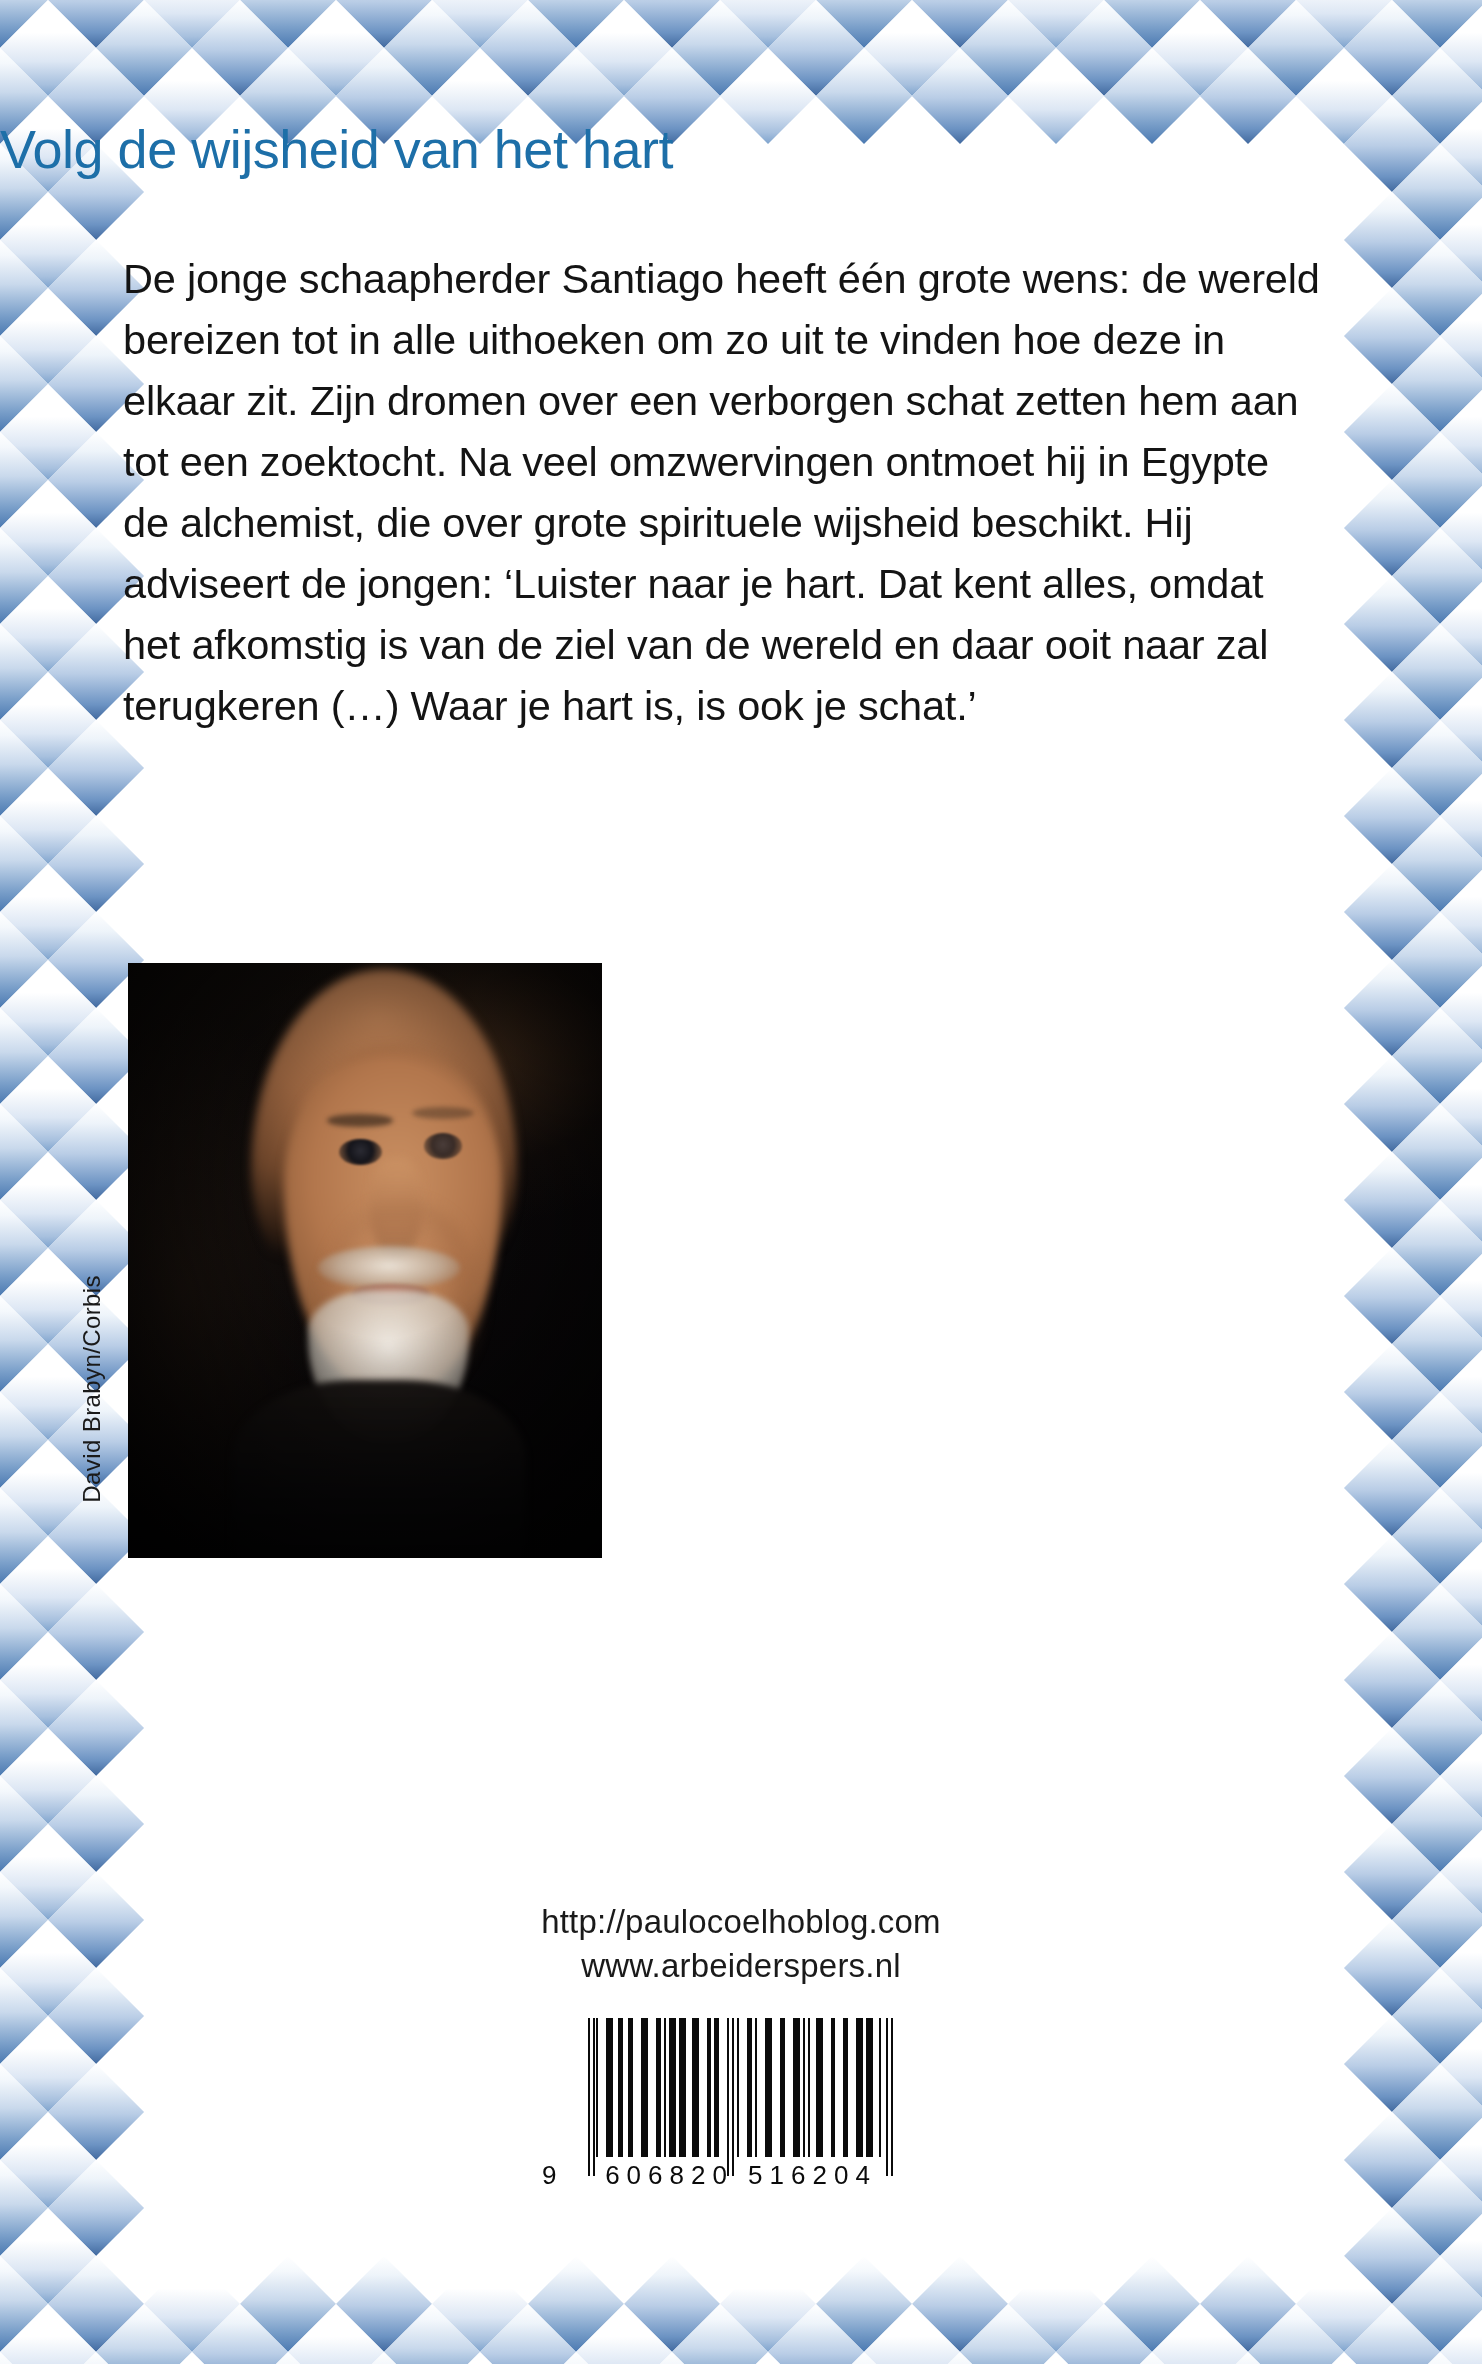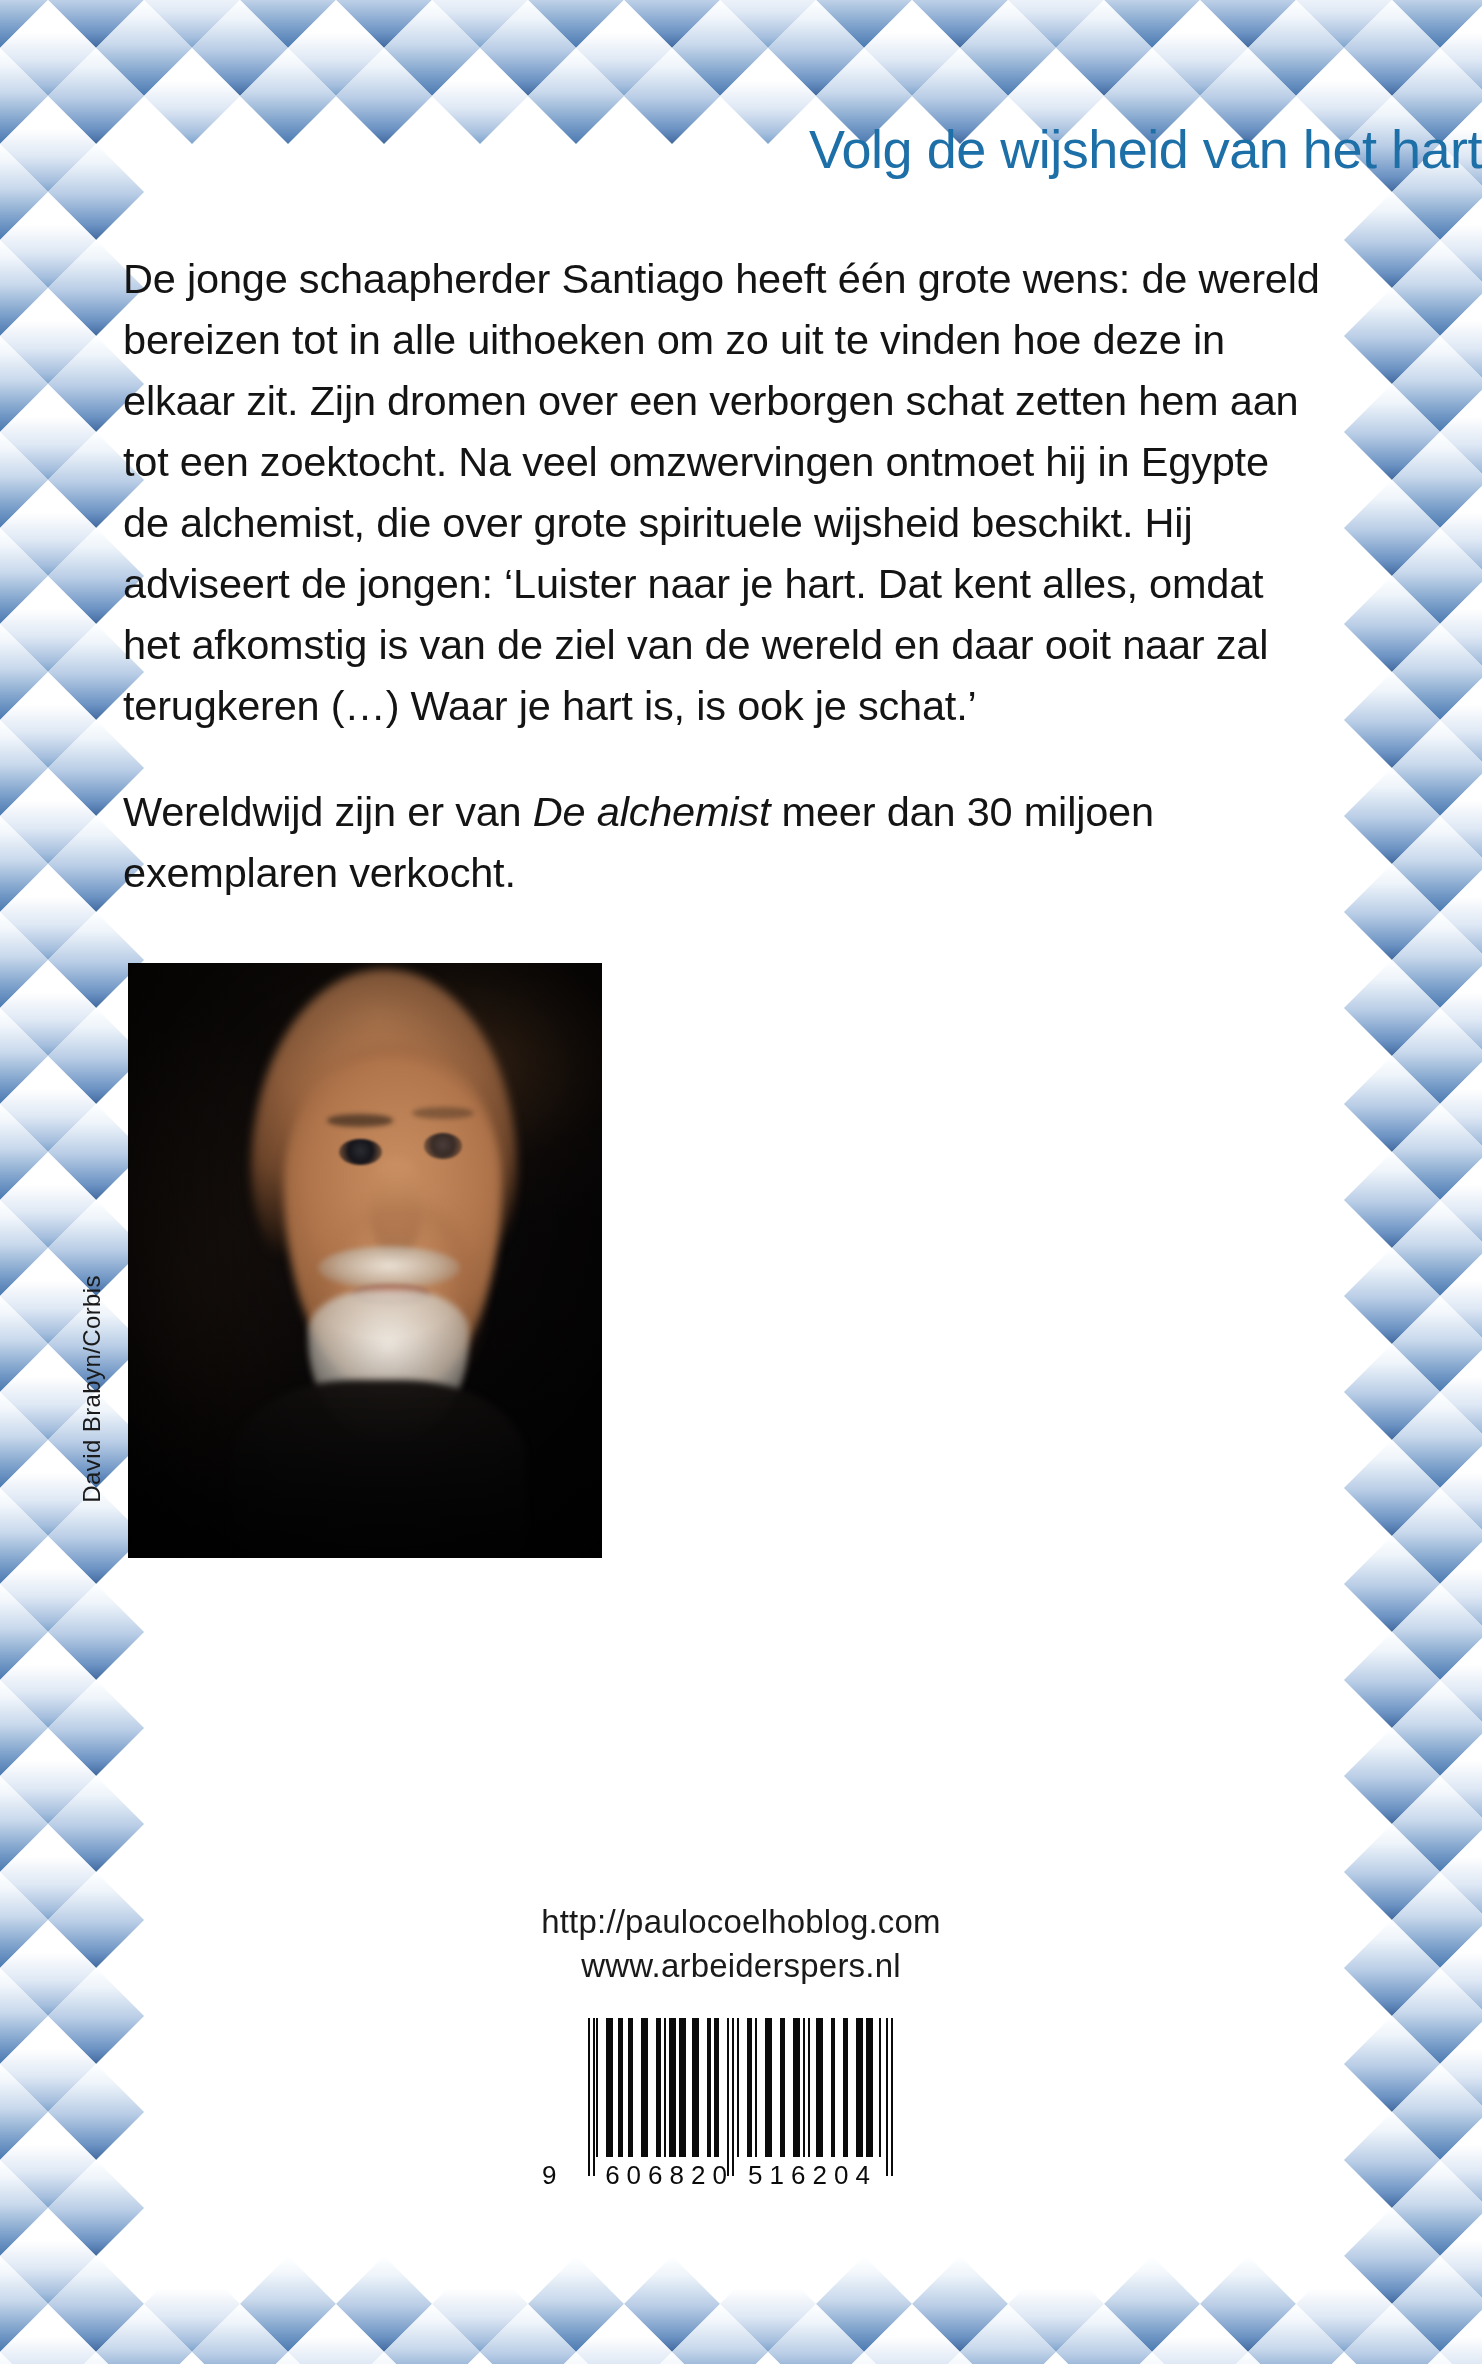--- a/index.html
+++ b/index.html
@@ -55,21 +55,21 @@
     top: 0;
     width: 1482px;
     height: 2364px;
   }
 
   .title {
     position: absolute;
     left: 0;
     top: 118px;
     width: 1482px;
-    text-align: right;
+    text-align: left;
     color: #1d6fa8;
     font-size: 54px;
     font-weight: 400;
     letter-spacing: -0.5px;
     font-family: "Liberation Sans", sans-serif;
   }
 
   .body-copy {
     position: absolute;
     left: 123px;
@@ -567,21 +567,20 @@
       <div class="dia light" style="left: 1310px; top: 2366px;"></div>
       <div class="dia" style="left: 1406px; top: 2366px;"></div>
     </div>
 
   <div class="content">
 
     <div class="title">Volg de wijsheid van het hart</div>
 
     <div class="body-copy">
       <p>De jonge schaapherder Santiago heeft één grote wens: de wereld bereizen tot in alle uithoeken om zo uit te vinden hoe deze in elkaar zit. Zijn dromen over een verborgen schat zetten hem aan tot een zoektocht. Na veel omzwervingen ontmoet hij in Egypte de alchemist, die over grote spirituele wijsheid beschikt. Hij adviseert de jongen: ‘Luister naar je hart. Dat kent alles, omdat het afkomstig is van de ziel van de wereld en daar ooit naar zal terugkeren (…) Waar je hart is, is ook je schat.’</p>
-      <p><span>Wereldwijd zijn er van </span><i>De alchemist</i><span> meer dan 30 miljoen exemplaren verkocht.</span></p>
     </div>
 
     <div class="photo-wrap">
       <div class="photo">
         <div class="p-bg"></div>
         <div class="p-head"></div>
         <div class="p-face"></div>
         <div class="p-cheek"></div>
         <div class="p-brow-l"></div>
         <div class="p-brow-r"></div>

